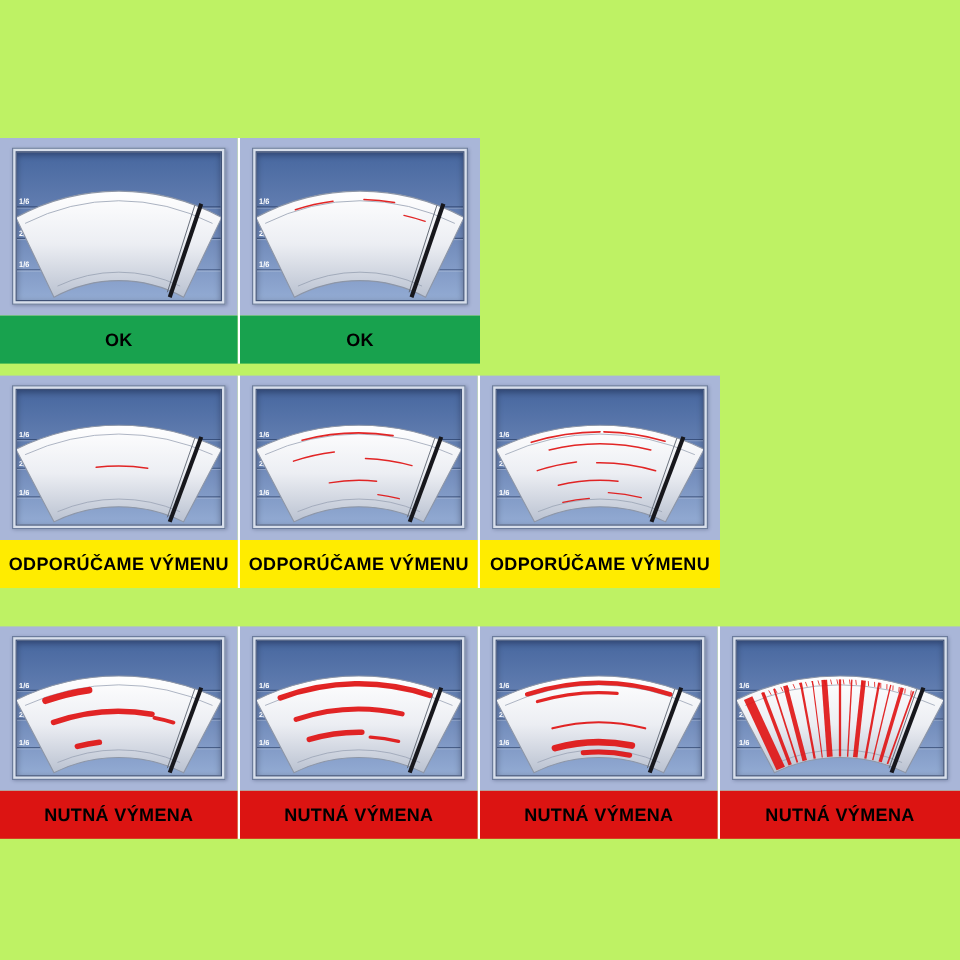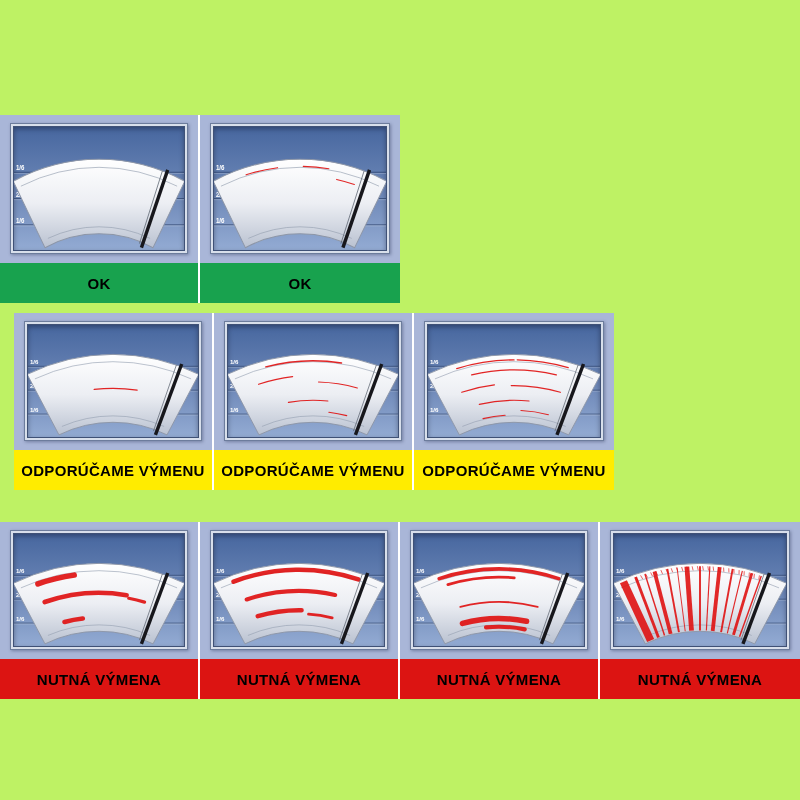--- a/index.html
+++ b/index.html
@@ -93,21 +93,21 @@
                 <line x1="132.8169766758183" y1="115.62686517781506" x2="157.090313950051" y2="43.58850944254067" stroke="#5c6470" stroke-width="0.8"></line>
               </svg>
         </div>
       </div>
     </div>
     <div class="label-bar" style="background: rgb(24, 162, 78); color: rgb(0, 0, 0);">
       <span class="label-text">OK</span>
     </div>
   </div>
 </div>
-    <div class="row" style="top: 313px; padding-left: 14px;">
+    <div class="row" style="top: 313px;">
   <div class="cell">
     <div class="panel" style="height: 137px;">
       <div class="frame">
         <div class="screen">
           <svg xmlns="http://www.w3.org/2000/svg" viewBox="0 0 180 122" preserveAspectRatio="none">
                 <defs>
                   <linearGradient id="fan2" x1="0" y1="0" x2="0" y2="1">
                     <stop offset="0" stop-color="#ffffff"></stop>
                     <stop offset="0.5" stop-color="#eceef3"></stop>
                     <stop offset="1" stop-color="#bac2d1"></stop>

